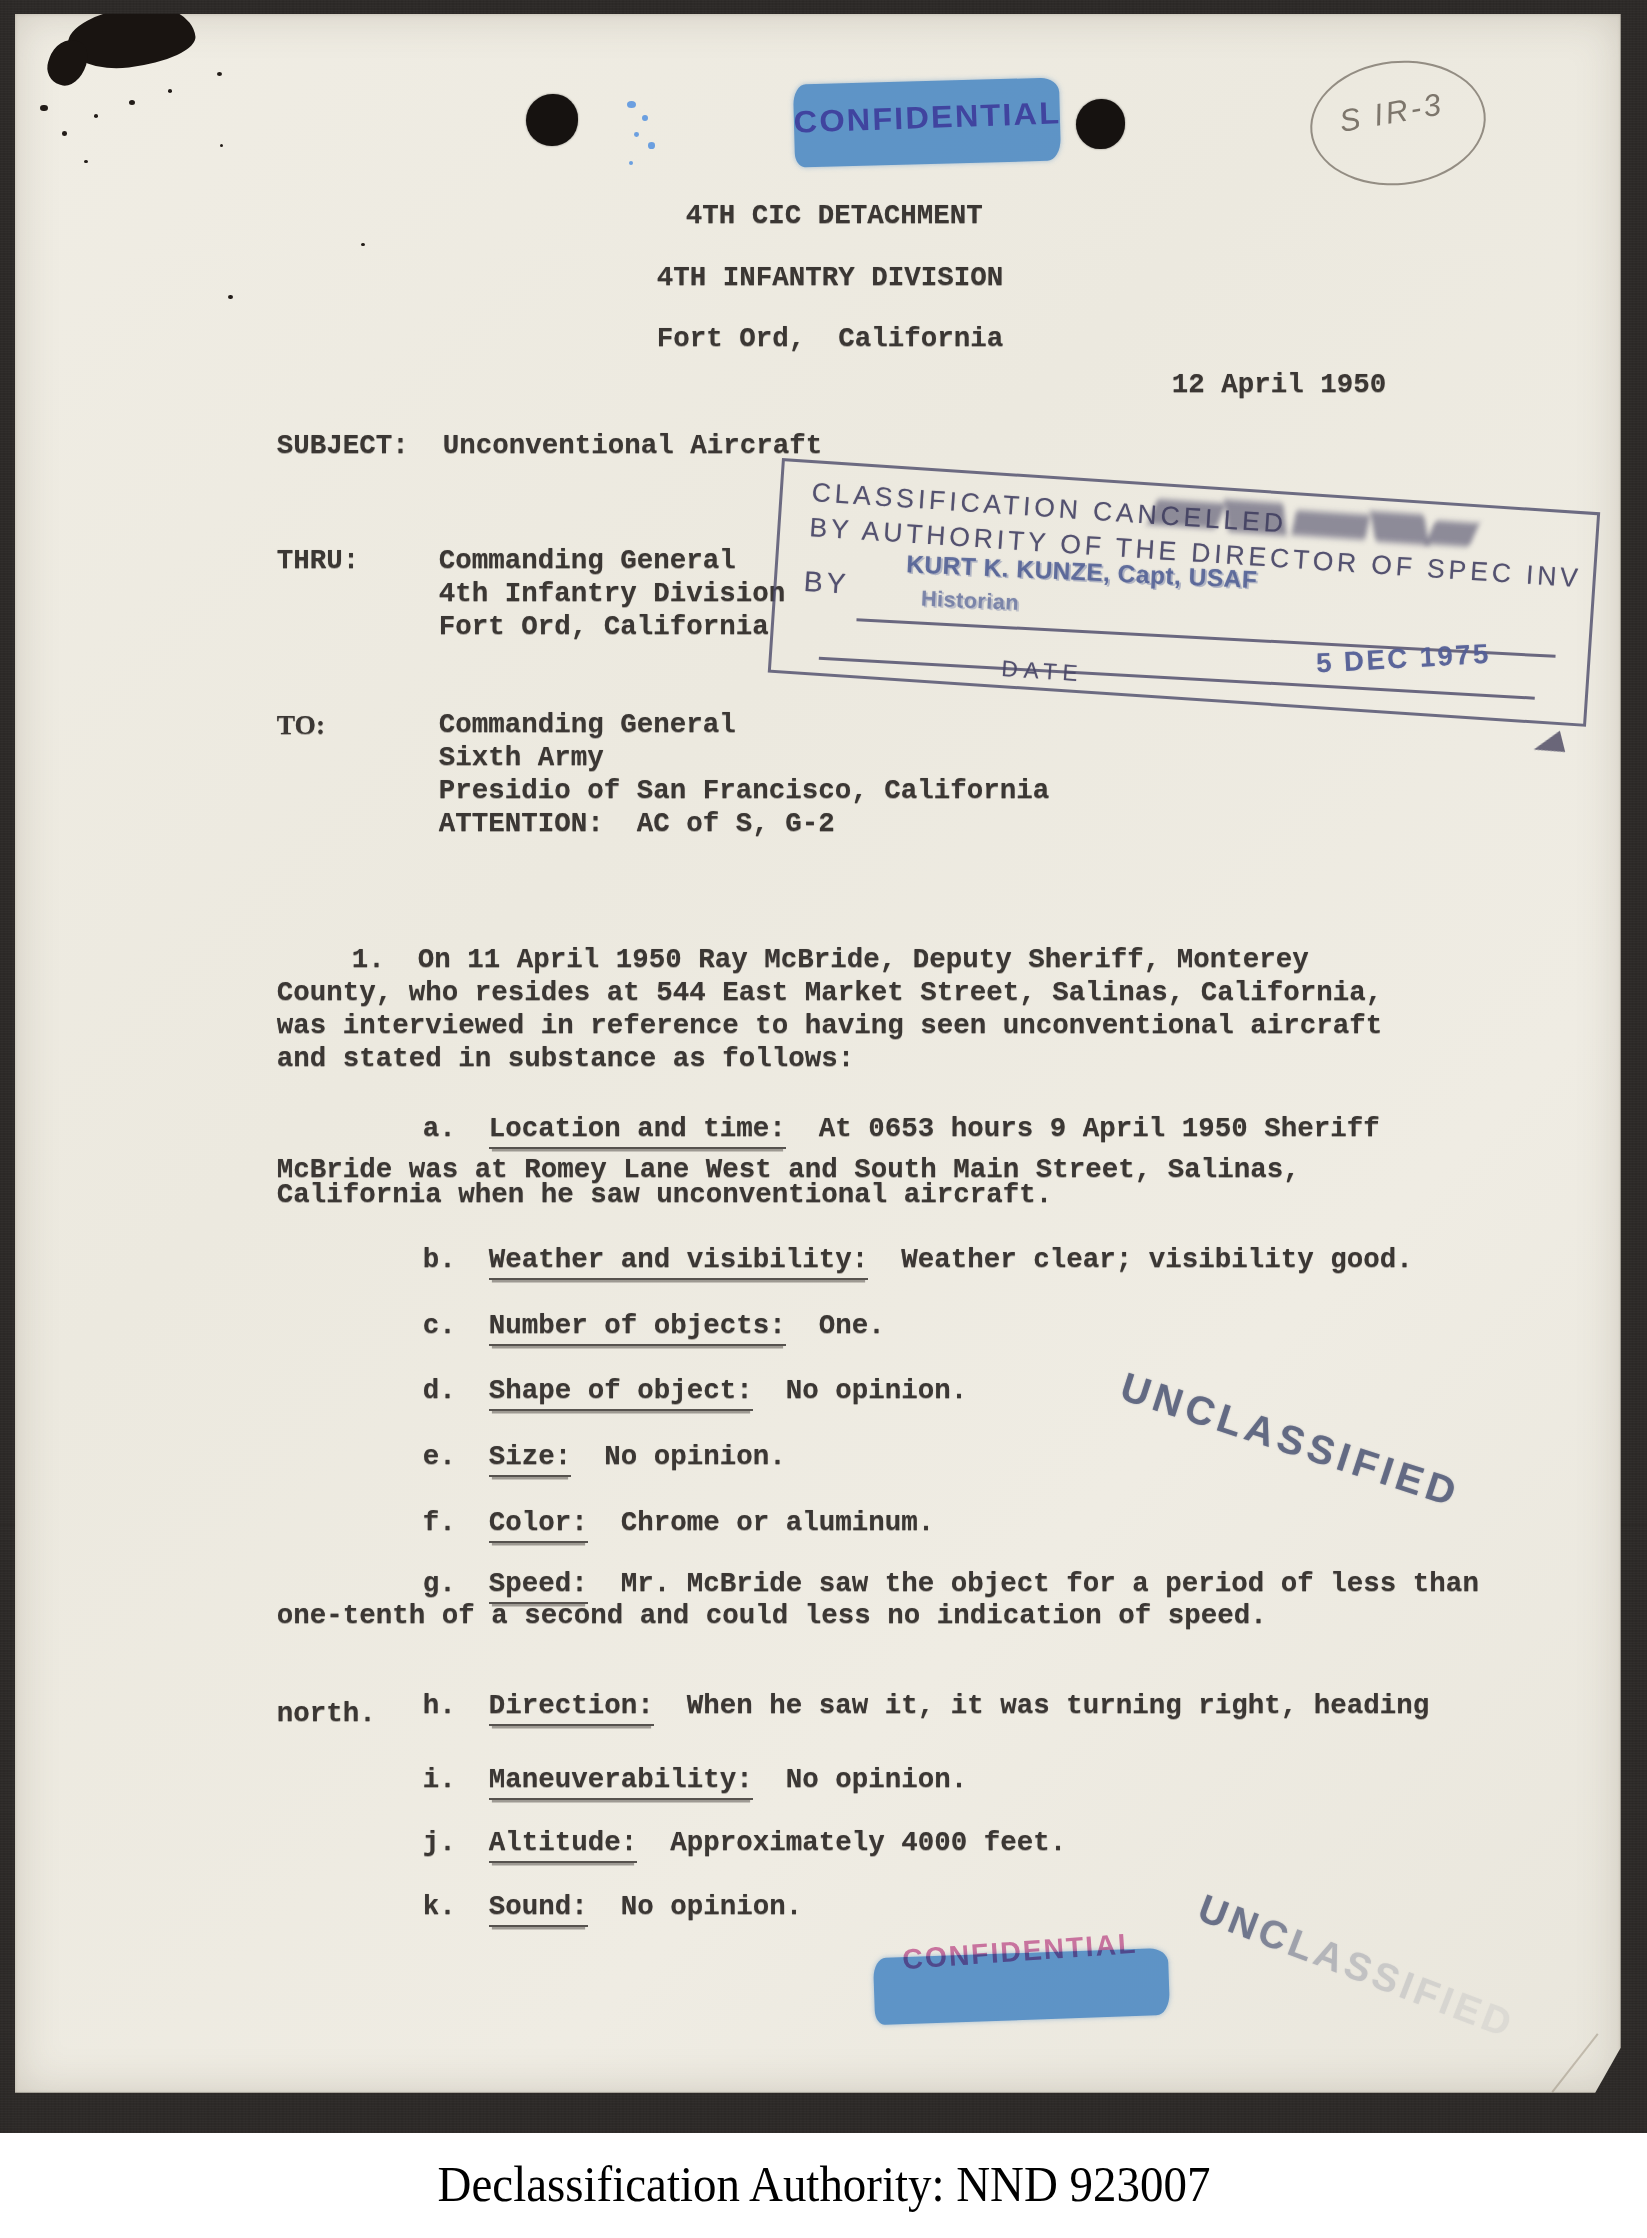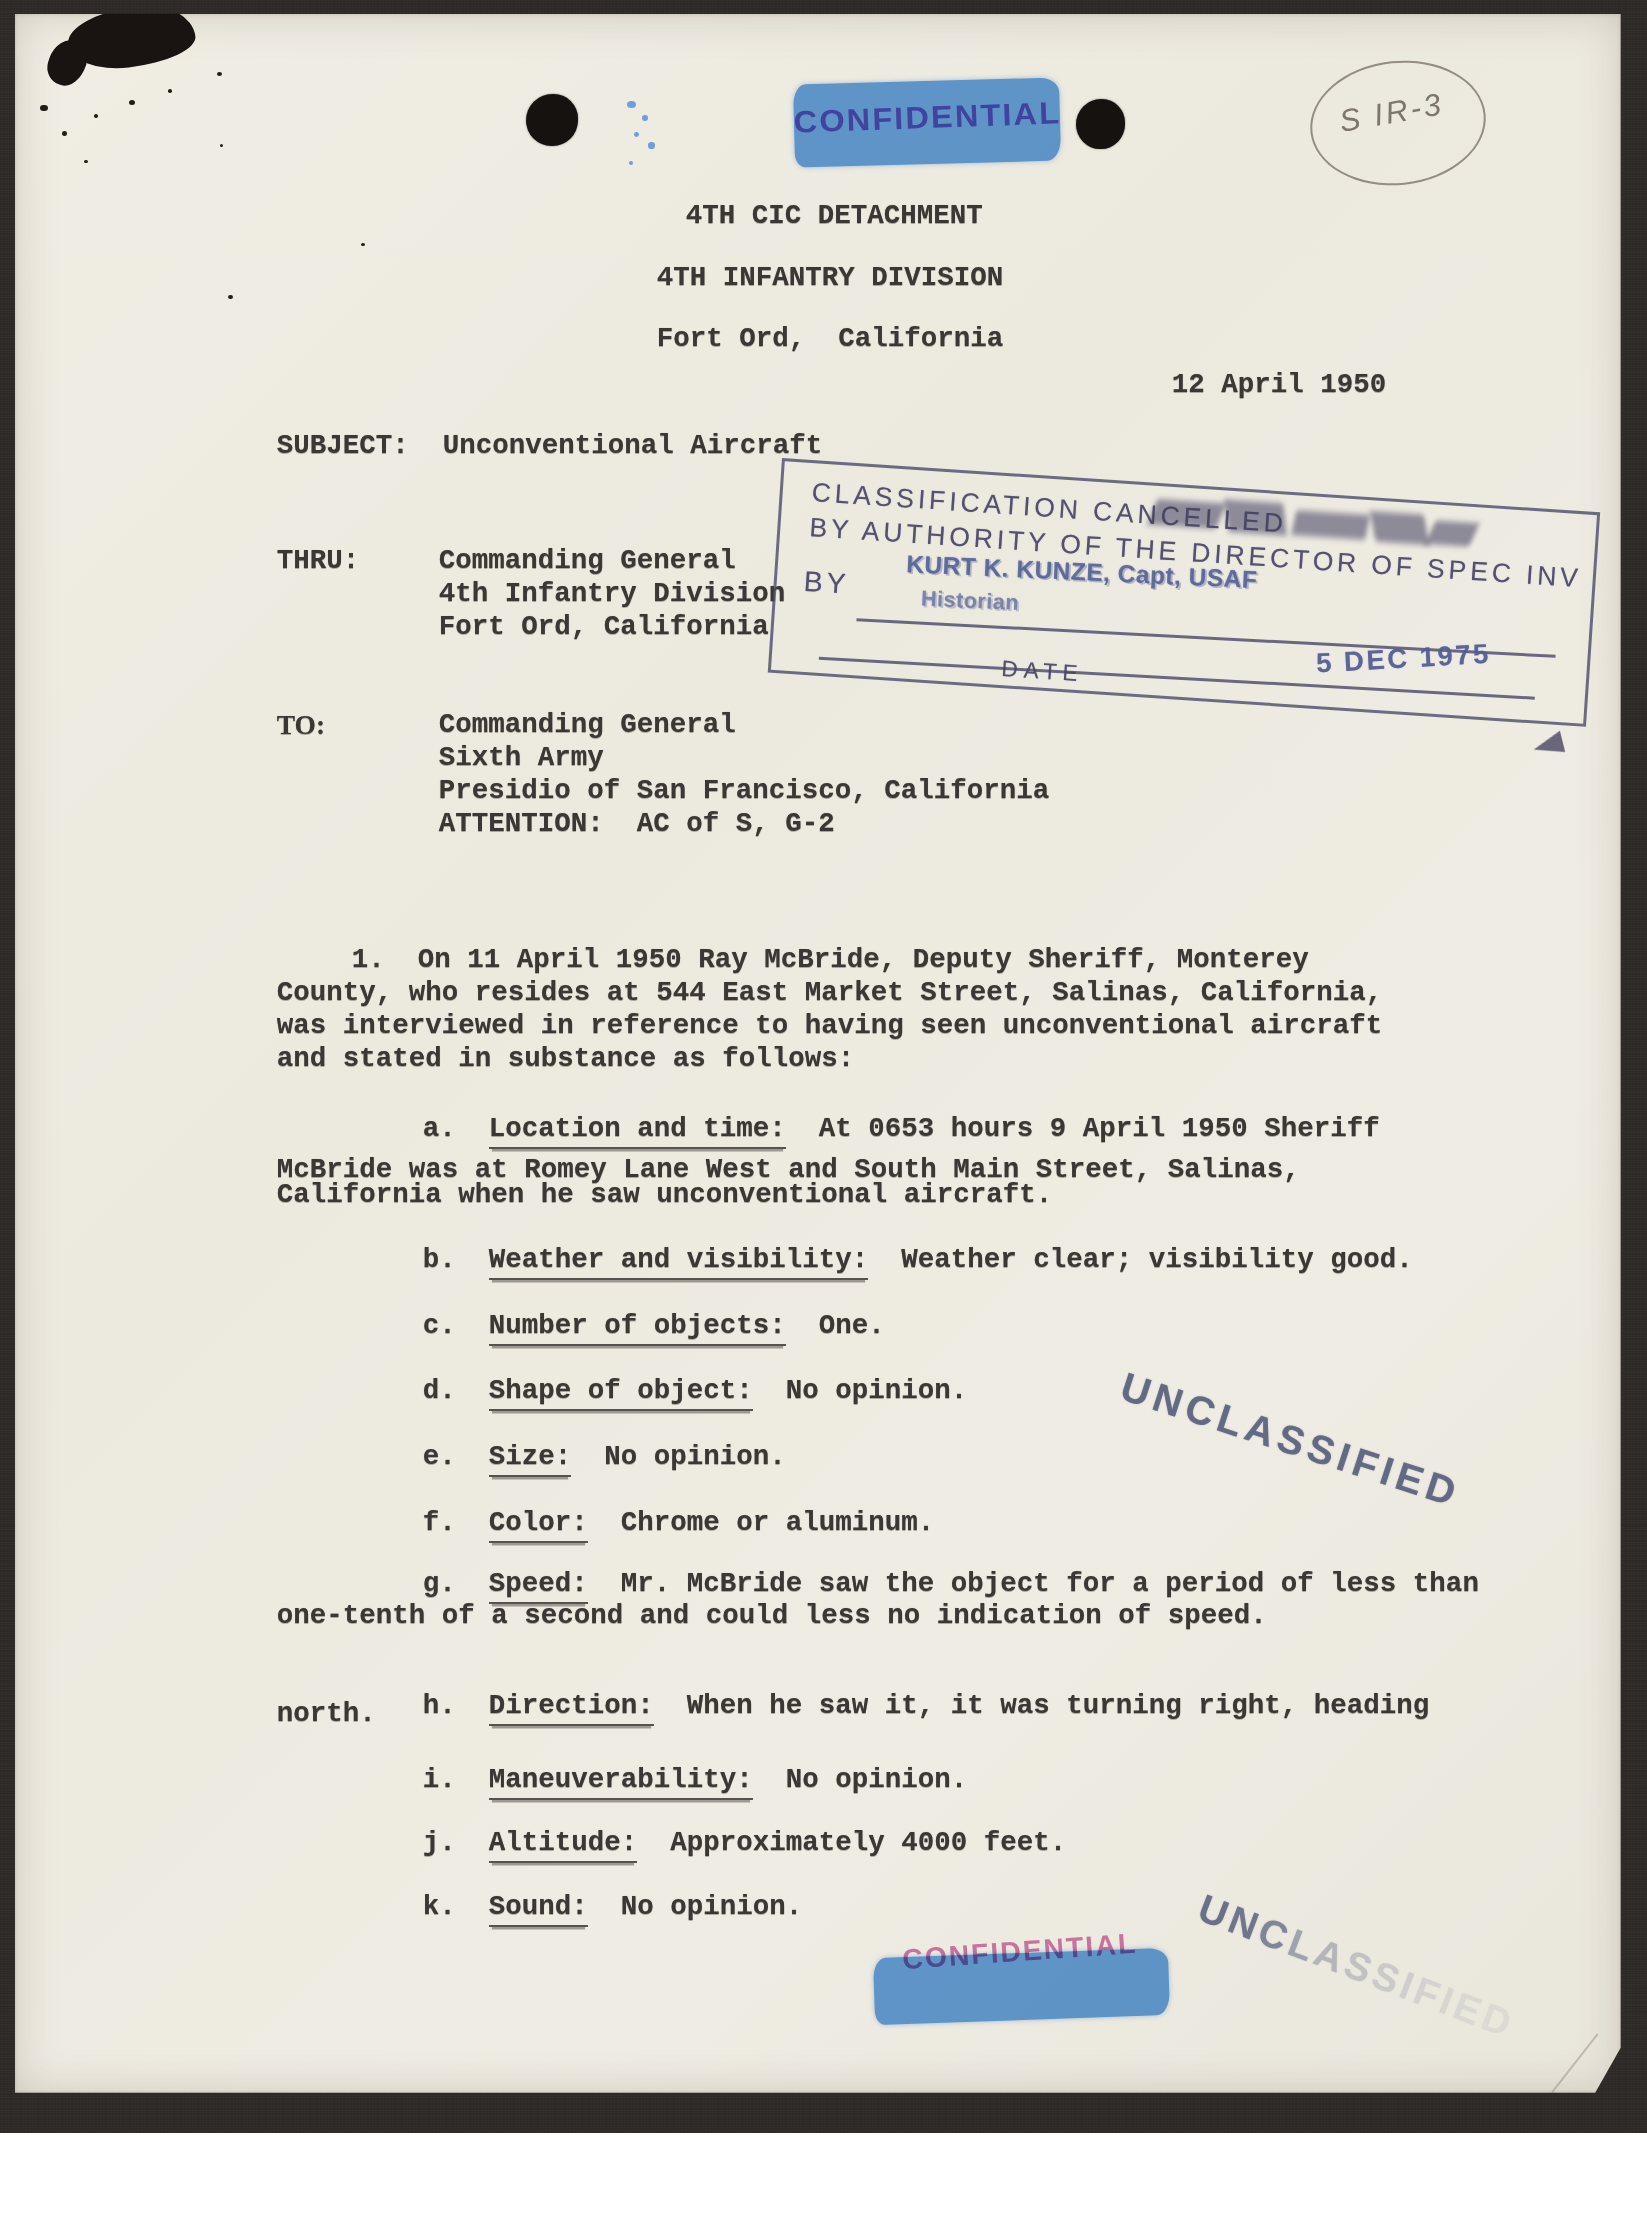--- a/index.html
+++ b/index.html
@@ -170,14 +170,17 @@
     <div class="stamp-blue" style="left:1114px;top:1350px;font-size:40px;letter-spacing:4.9px;transform:rotate(18deg);transform-origin:0 0;">UNCLASSIFIED</div>
 
     <div class="conf-under" style="left:887px;top:1921px;font-size:28.4px;color:#c25f93;transform:rotate(-4deg);opacity:.85;">CONFIDENTIAL</div>
     <div class="marker" style="left:859px;top:1939px;width:295px;height:67px;transform:rotate(-2deg);"></div>
 
     <div id="fade-stamp" class="stamp-blue fadeword" style="left:1193px;top:1872px;font-size:39px;letter-spacing:3.9px;transform:rotate(21deg);transform-origin:0 0;"><span style="opacity: 0.95;">U</span><span style="opacity: 0.9;">N</span><span style="opacity: 0.78;">C</span><span style="opacity: 0.55;">L</span><span style="opacity: 0.4;">A</span><span style="opacity: 0.3;">S</span><span style="opacity: 0.24;">S</span><span style="opacity: 0.2;">I</span><span style="opacity: 0.17;">F</span><span style="opacity: 0.14;">I</span><span style="opacity: 0.12;">E</span><span style="opacity: 0.1;">D</span></div>
 
     <div class="crease"></div>
   </div>
 
+  <div id="caption-bar">
+    <div id="caption">Declassification Authority: NND 923007</div>
+  </div>
 </div>
 
 
 </body></html>

